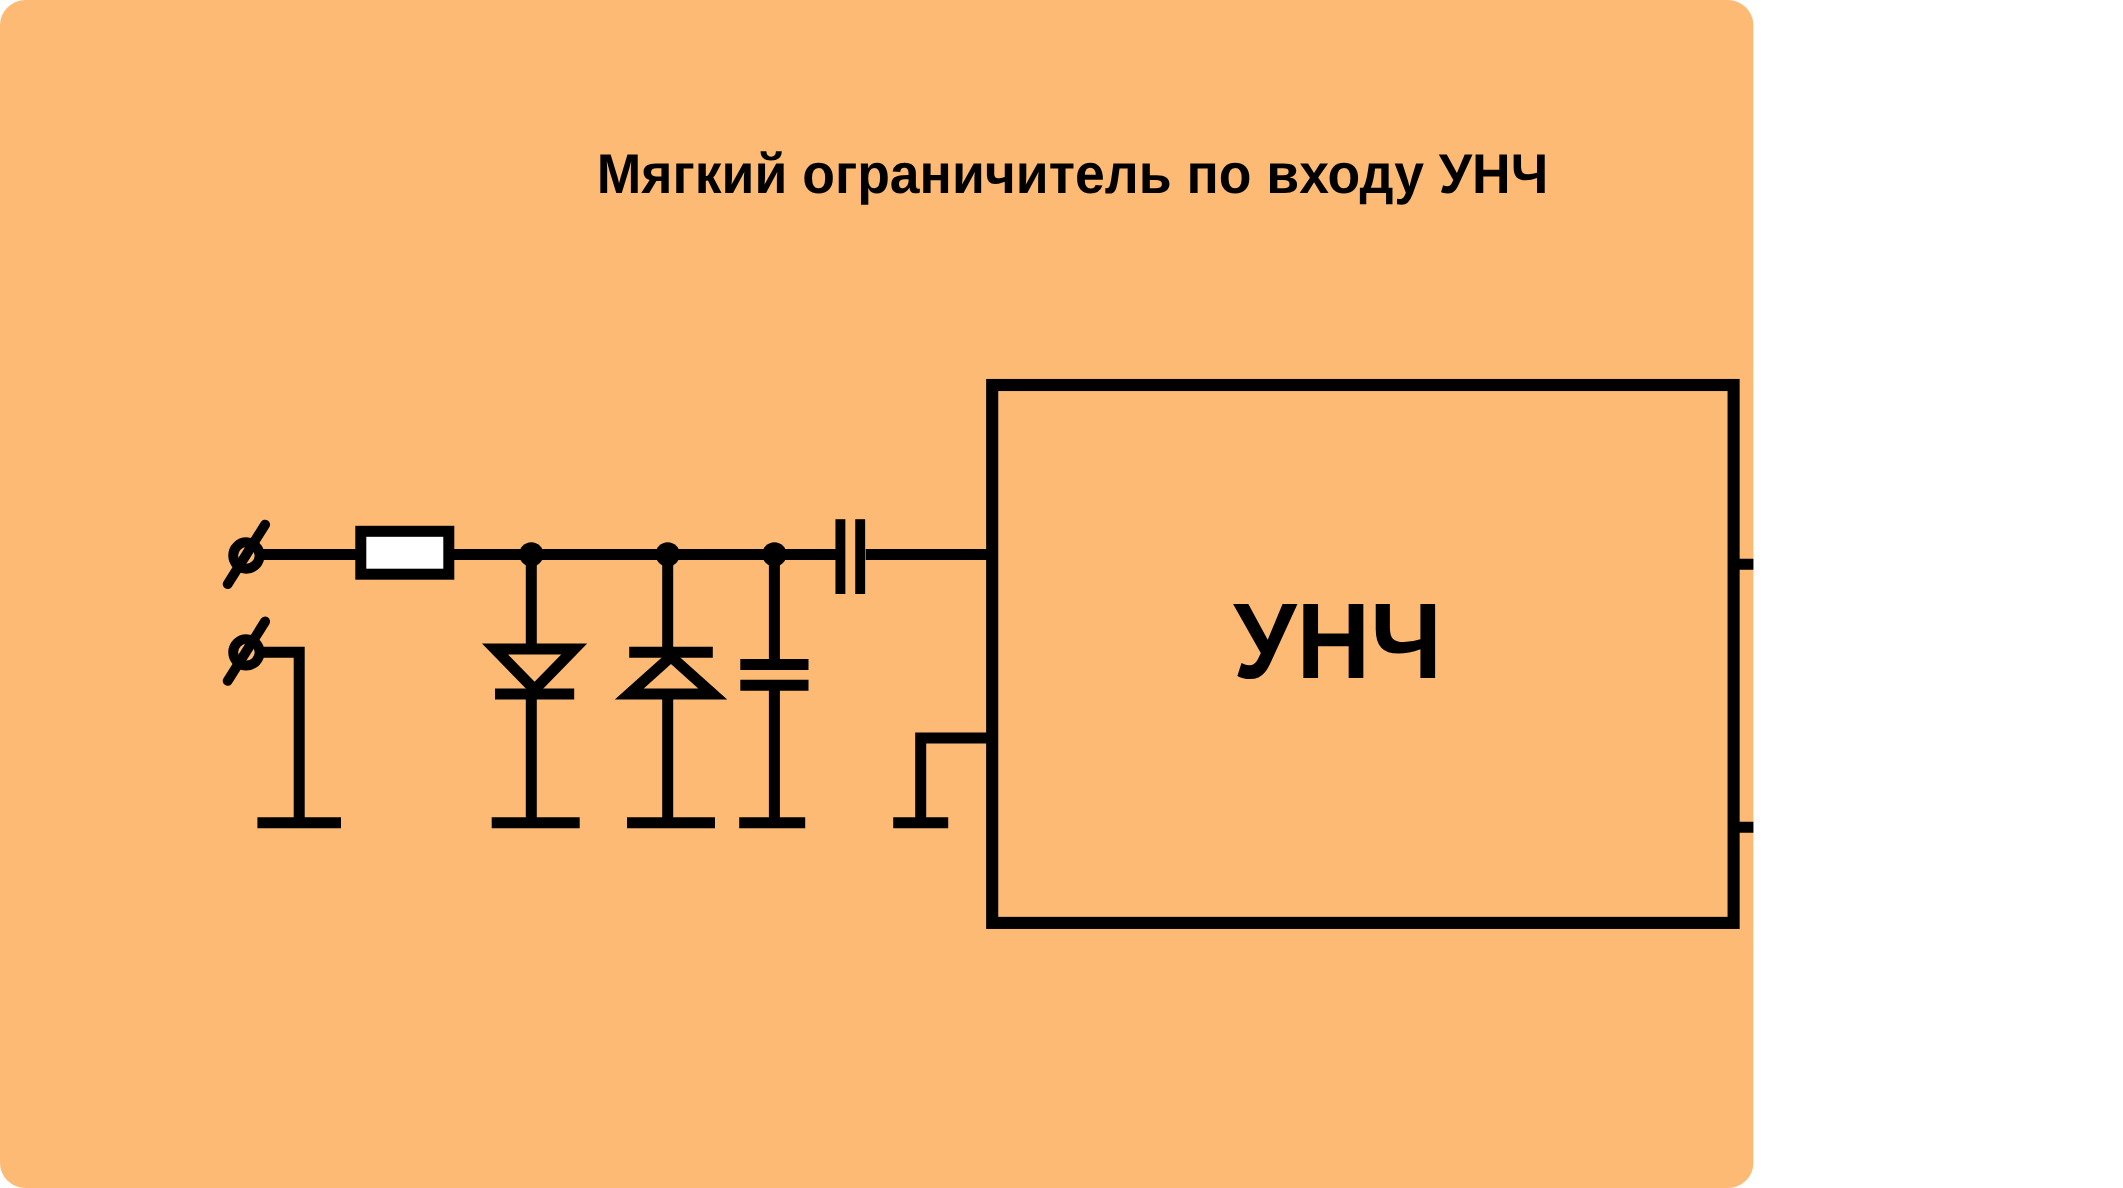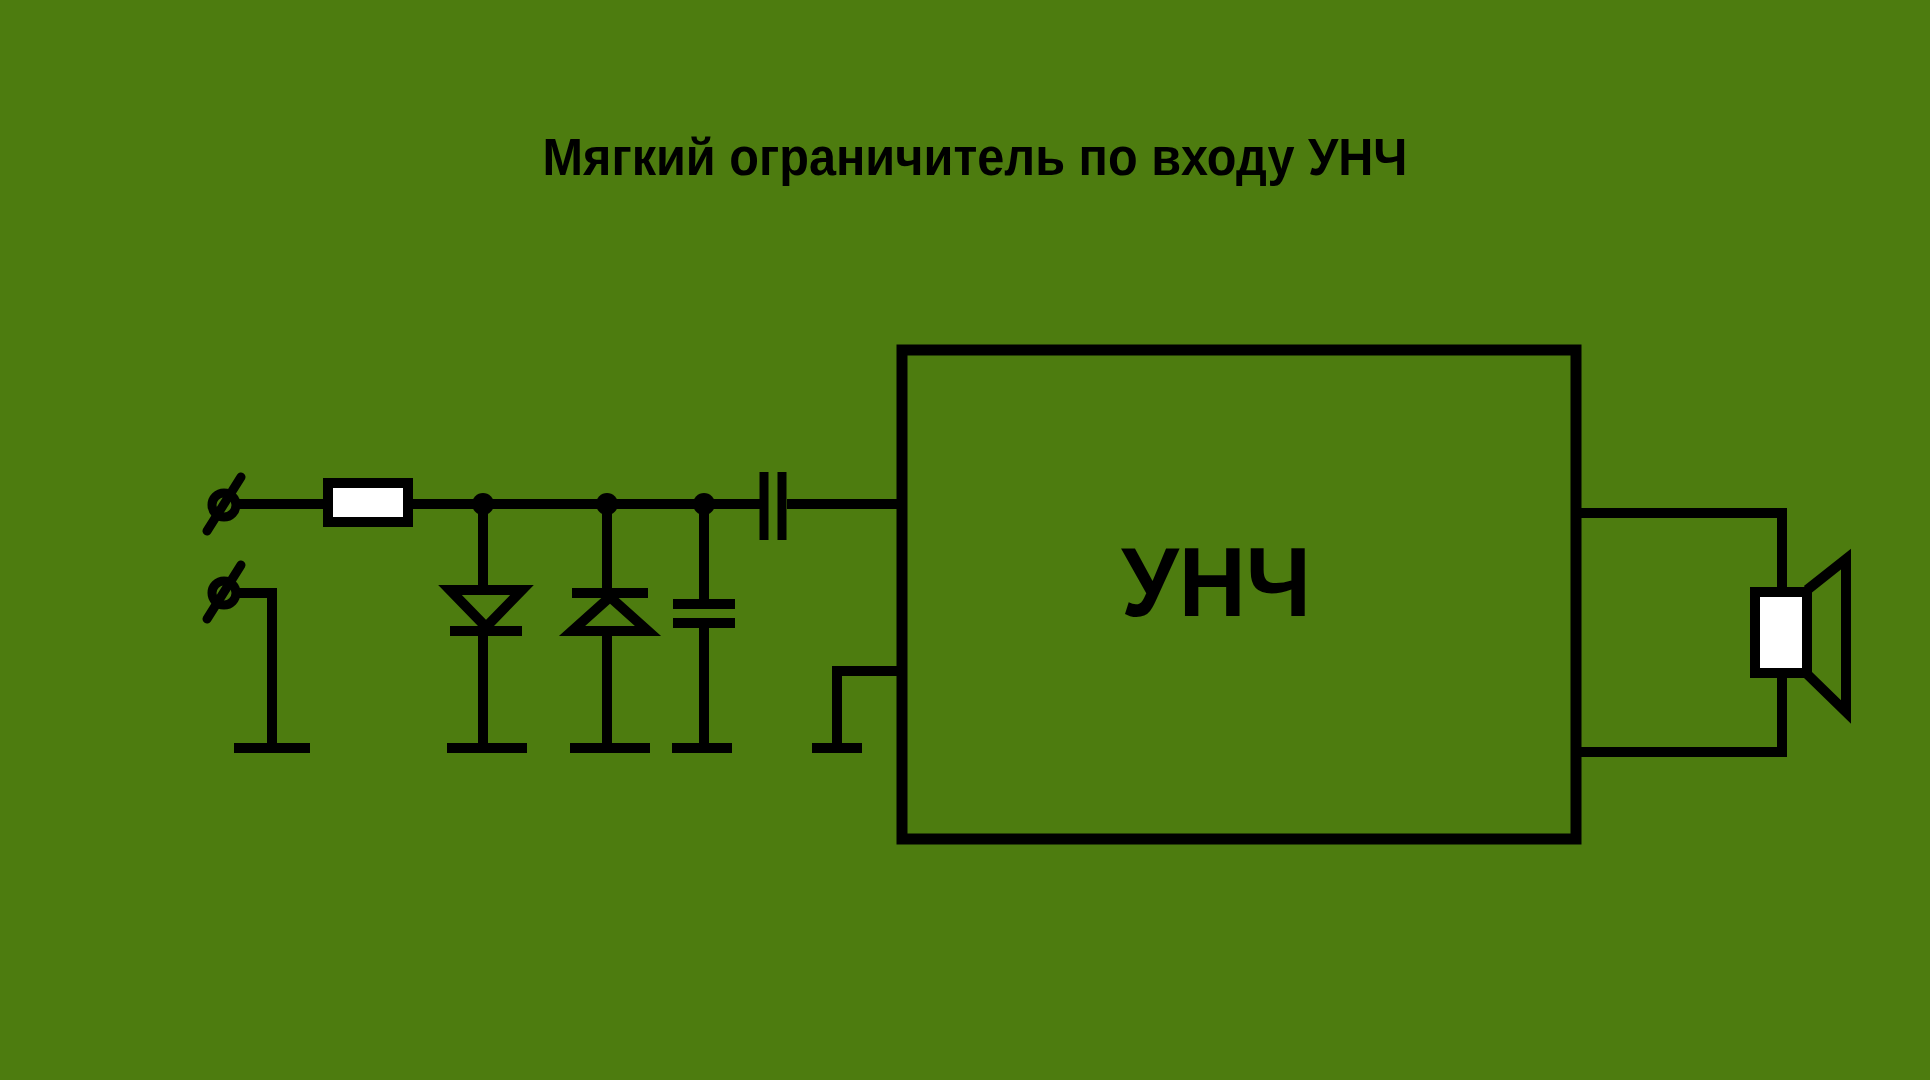--- a/index.html
+++ b/index.html
@@ -2,25 +2,26 @@
 <html><head>
 <meta charset="utf-8">
 <style>
   html, body {
     margin: 0;
     padding: 0;
     background: #ffffff;
   }
   .canvas {
     position: relative;
-    width: 1930px;
+    width: 1594px;
     height: 1080px;
-    background: #4d7c0f;
+    background: #fdba74;
     overflow: hidden;
     font-family: "Liberation Sans", sans-serif;
+    border-radius: 23px;
   }
   svg { display: block; }
   .ink-stroke {
     stroke: #000000;
     fill: none;
   }
   .ink-fill {
     fill: #000000;
     stroke: none;
   }

